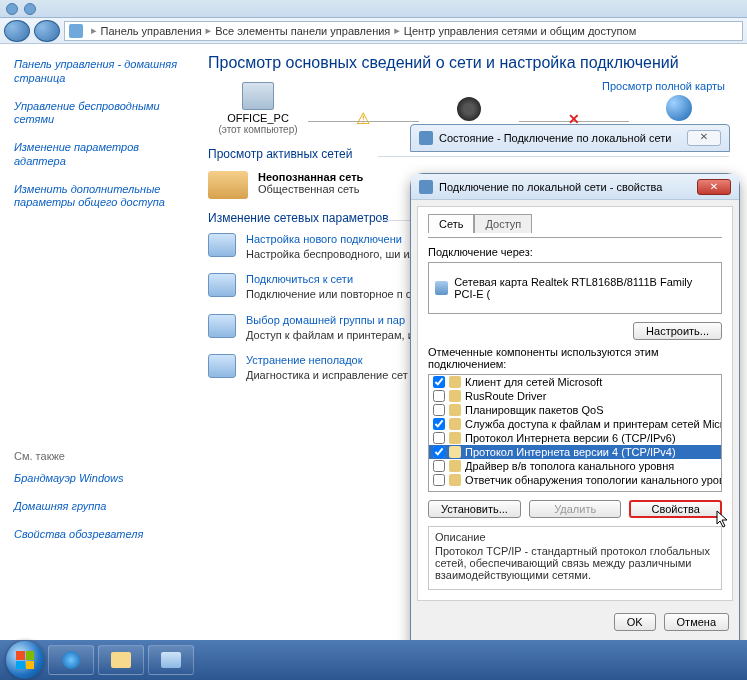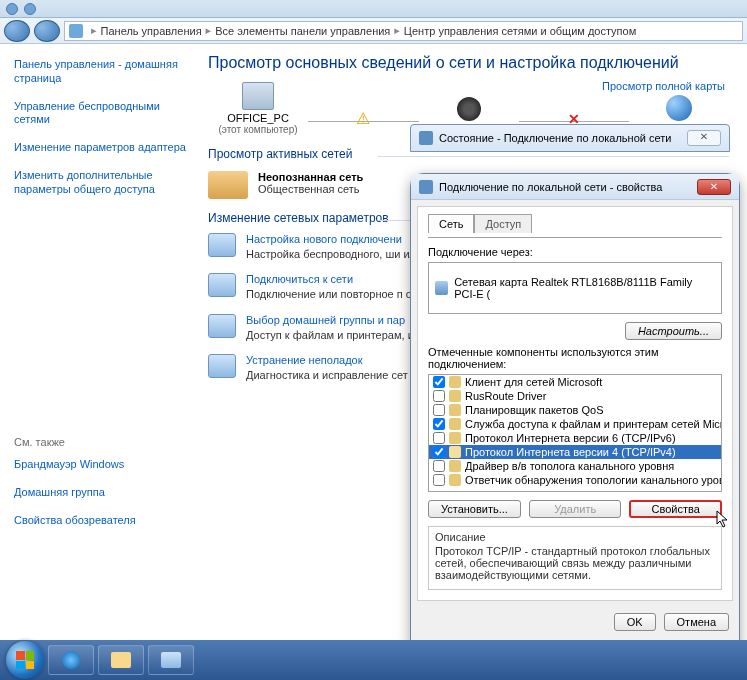--- a/index.html
+++ b/index.html
@@ -14,21 +14,21 @@
 .navarr { width:26px; height:22px; border-radius:50%; background: radial-gradient(circle at 30% 30%, #8dbbe6, #3b75b1); border:1px solid #2b5e92; }
 .crumbbox { flex:1; height:20px; background:#fff; border:1px solid #a9bdd1; display:flex; align-items:center; padding:0 4px; font-size:11px; color:#333; overflow:hidden; white-space:nowrap; }
 .crumbbox .ico { width:14px; height:14px; background:#6fa9dc; margin-right:4px; border-radius:2px; }
 .crumbbox .sep { margin:0 4px; color:#888; }
 
 
 .mainarea { display:flex; height:596px; background:#fff; }
 
 
 .sidebar { width:190px; padding:14px 4px 0 14px; }
-.sidebar a { display:block; color:#0a5fc2; text-decoration:none; font-size:11px; margin-bottom:14px; line-height:1.25; }
+.sidebar a { display:block; color:#0a5fc2; text-decoration:none; font-size:11px; margin-bottom:14px; line-height:1.25;font-style:italic; }
 .sidebar .seealso-hdr { color:#6b6b6b; font-size:11px; margin-top:240px; margin-bottom:10px; }
 
 
 .rightpanel { flex:1; padding:10px 18px 0 18px; position:relative; }
 .rightpanel h1 { color:#003a8c; font-weight:normal; font-size:16px; margin-bottom:10px; }
 .maplink { position:absolute; right:22px; top:36px; color:#0a5fc2; font-size:11px; text-decoration:none;margin-left:31px; }
 .maprow { display:flex; align-items:flex-end; gap:0; margin-top:4px; }
 .node { text-align:center; width:100px; font-size:11px; }
 .node .nico { width:32px; height:28px; margin:0 auto 2px; }
 .node .nico.pc { background:linear-gradient(#d7e3ef,#a8bed4); border:1px solid #7e97b0; border-radius:2px; }
@@ -67,21 +67,21 @@
 .dlg-body { background:#fff; margin:6px; border:1px solid #d0d0d0; padding:6px 10px 10px; }
 .tabs { display:flex; gap:0; margin-bottom:6px; }
 .tab { padding:3px 10px; border:1px solid #a0a0a0; border-bottom:none; background:#fdfdfd; font-size:11px; position:relative; top:1px; }
 .tab.inactive { background:#efefef; color:#555; }
 .tabline { border-top:1px solid #a0a0a0; margin-top:-1px; margin-bottom:8px; }
 
 .adapterbox { border:1px solid #a0a0a0; background:#fff; padding:13px 6px; display:flex; align-items:center; gap:6px; margin:4px 0 8px; }
 .adapterbox .aico { width:14px; height:14px; background:linear-gradient(#aacdee,#5e93c8); border-radius:2px; }
 .btn { background:linear-gradient(#fdfdfd,#e6e6e6); border:1px solid #8a8a8a; border-radius:3px; padding:2px 12px; font-size:11px; cursor:pointer; }
 .btn:disabled { color:#9a9a9a; }
-.rightbtn { float:right;font-style:italic; }
+.rightbtn { float:right; }
 
 .complist { border:1px solid #a0a0a0; background:#fff; margin:4px 0 8px; height:118px; overflow:hidden; }
 .comp { display:flex; align-items:center; gap:4px; padding:1px 4px; font-size:11px; white-space:nowrap; }
 .comp input { margin:0; width:12px; height:12px; }
 .comp .cico { width:12px; height:12px; background:#e6c877; border-radius:2px; flex-shrink:0; }
 .comp.sel { background:#2f6fc0; color:#fff; }
 .comp.sel .cico { background:#f4df9c; }
 
 .btnrow { display:flex; gap:8px; margin-bottom:8px; }
 .btnrow .btn { flex:1; text-align:center; }

